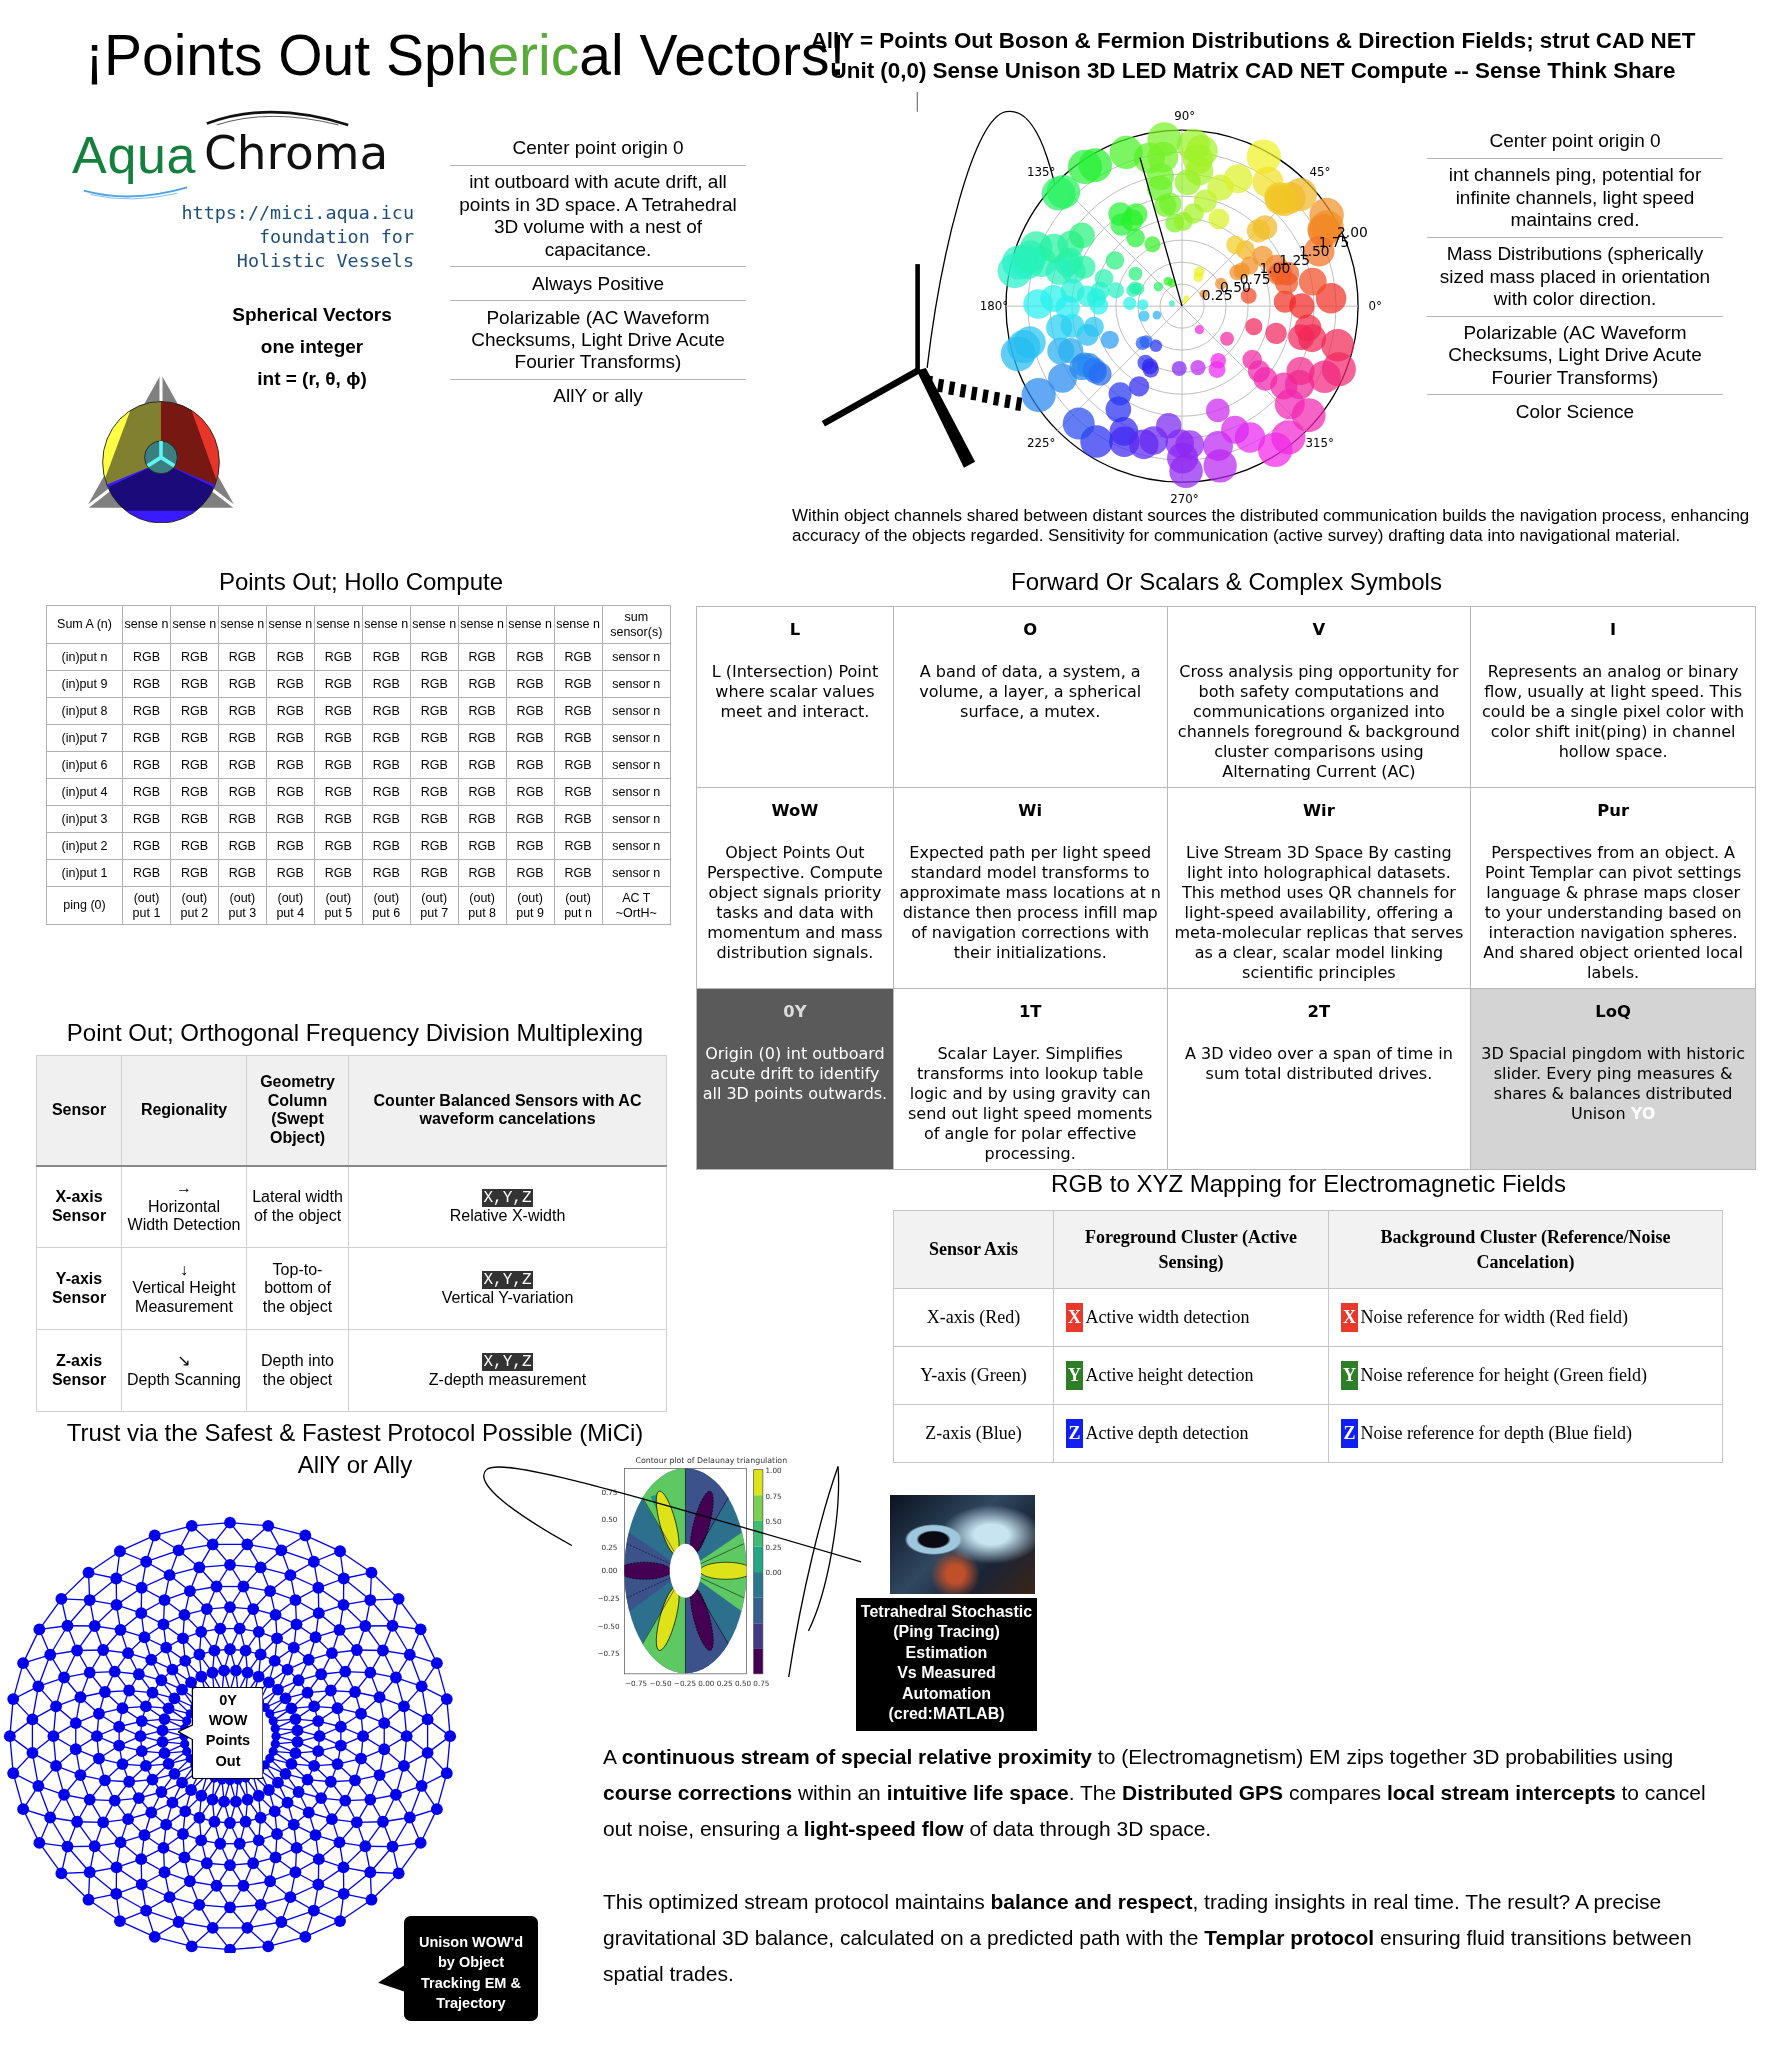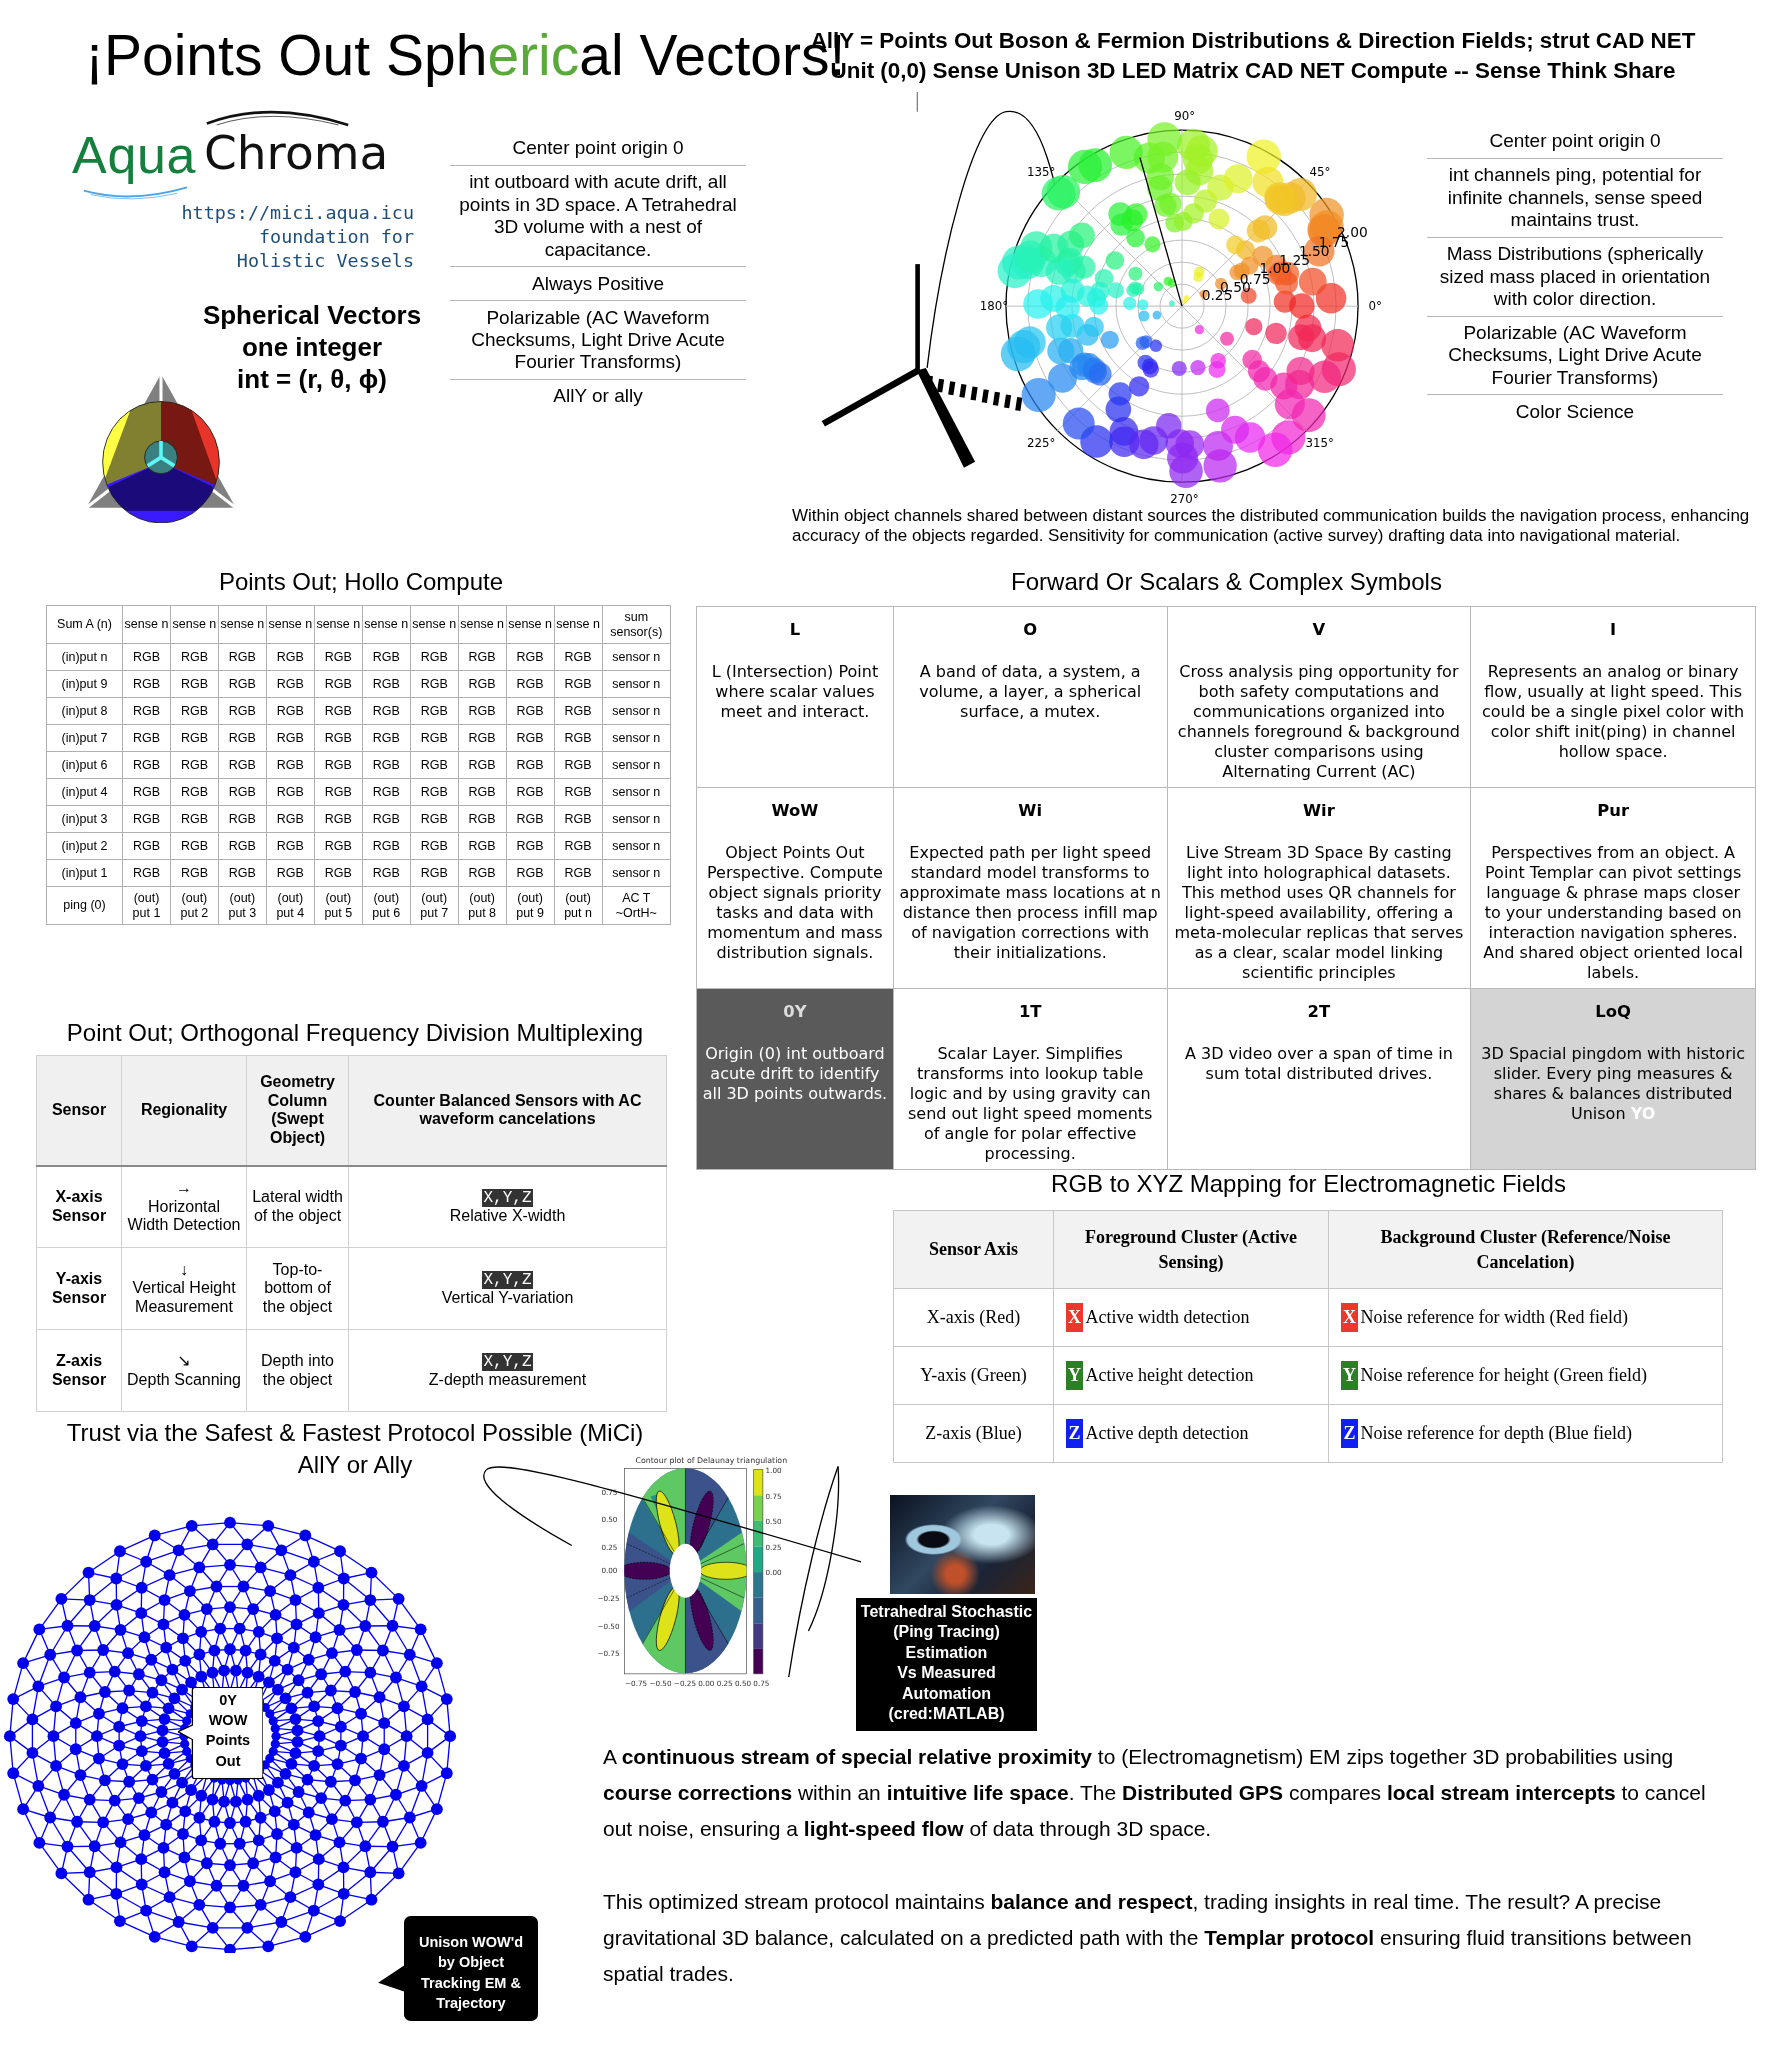--- a/index.html
+++ b/index.html
@@ -12,21 +12,21 @@
   #main-title .hl { color: #5aaa3a; }
 
   #header-right { left: 763px; top: 26px; width: 980px; font-size: 22.4px; font-weight: bold; line-height: 30px; text-align: center; }
 
   
   #logo { left: 72px; top: 105px; width: 342px; height: 99px; }
   #logo .aqua { position: absolute; left: 0; top: 20px; font-size: 52px; color: #15803d; font-family: Liberation Sans, sans-serif; letter-spacing: 0.7px; }
   #logo .chroma { position: absolute; left: 132px; top: 20px; font-size: 47px; color: #111; font-family: "DejaVu Sans", sans-serif; }
   #logo-url { left: 105px; top: 201px; width: 309px; font-family: "DejaVu Sans Mono", monospace; font-size: 18.4px; line-height: 24px; color: #1f4e79; text-align: right; }
 
-  #sv-block { left: 197px; top: 299px; width: 230px; text-align: center; font-weight: bold; font-size: 26px; line-height: 32px; }
+  #sv-block { left: 197px; top: 299px; width: 230px; text-align: center; font-weight: bold; font-size: 19px; line-height: 32px; }
 
   #emblem { left: 72px; top: 365px; width: 178px; height: 158px; }
 
   
   .info-list { width: 296px; }
   .info-list .item { border-bottom: 1.3px solid #b5b5b5; padding: 5.3px 6.6px; font-size: 19px; line-height: 22.4px; text-align: center; }
   .info-list .item:last-child { border-bottom: none; }
   #list-left { left: 450px; top: 132px; }
   #list-right { left: 1427px; top: 125px; }
 
@@ -379,21 +379,21 @@
         <text x="236" y="-106" font-size="21">2.00</text>
       </g>
     </g>
 
     <line x1="598" y1="326" x2="534" y2="100" stroke="#000" stroke-width="2"></line>
   </svg>
 </div>
 
 <div id="list-right" class="abs info-list">
   <div class="item">Center point origin 0</div>
-  <div class="item">int channels ping, potential for infinite channels, sense speed maintains trust.</div>
+  <div class="item">int channels ping, potential for infinite channels, light speed maintains cred.</div>
   <div class="item">Mass Distributions (spherically sized mass placed in orientation with color direction.</div>
   <div class="item">Polarizable (AC Waveform Checksums, Light Drive Acute Fourier Transforms)</div>
   <div class="item">Color Science</div>
 </div>
 
 <div id="polar-caption" class="abs">Within object channels shared between distant sources the distributed communication builds the navigation process, enhancing accuracy of the objects regarded. Sensitivity for communication (active survey) drafting data into navigational material.</div>
 
 <div id="hollo-title" class="abs sect-title">Points Out; Hollo Compute</div>
 <table id="hollo-table" class="abs">
   <tbody id="hollo-body">

